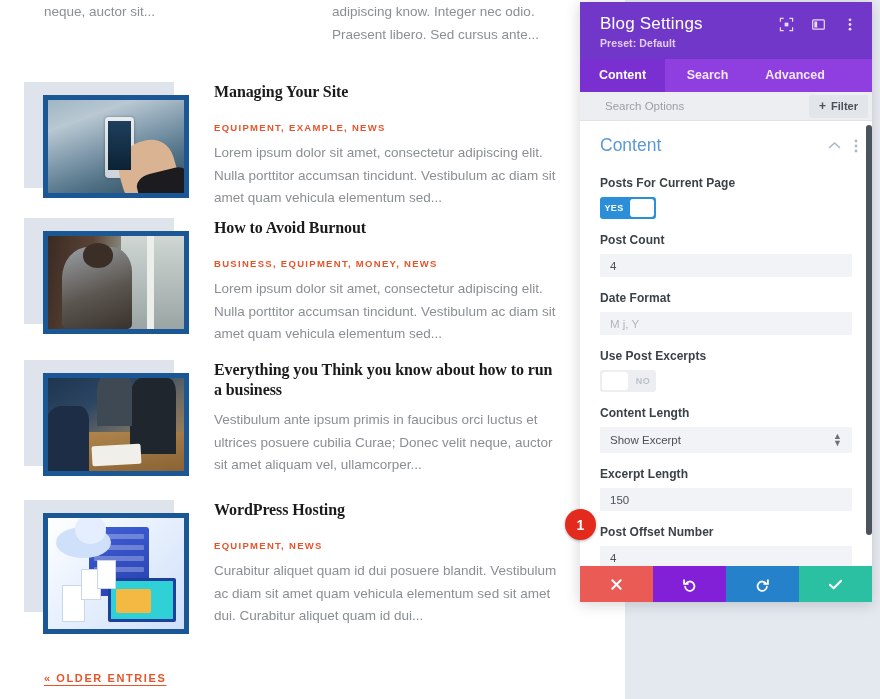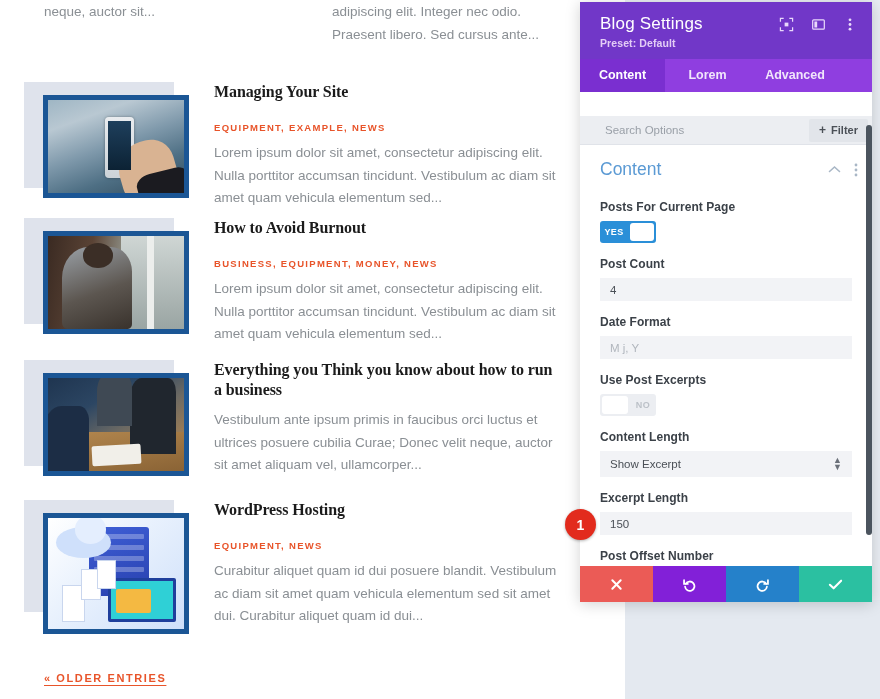--- a/index.html
+++ b/index.html
@@ -101,21 +101,21 @@
     color:#f1e6fb; font-size:12.5px; font-weight:600; cursor:pointer;
     text-align:center;
   }
   .tab.active { background:#7a2fd0; color:#ffffff; }
   .tab.t1{ width:85px; padding:0; }
   .tab.t2{ width:85px; padding:0; }
   .tab.t3{ width:90px; padding:0; }
 
   .searchbar {
     display:flex; align-items:center; height:29px; background:#eceef2;
-    border-bottom:1px solid #e0e3e9; position:relative;margin-top:24px;
+    border-bottom:1px solid #e0e3e9; position:relative;
   }
   .search-input {
     flex:1; border:0; background:transparent; outline:none;
     font-size:11.5px; color:#8c919a; padding-left:25px;
     font-family:"Liberation Sans", sans-serif;
   }
   .search-input::placeholder { color:#9aa0a8; }
   .filter-btn {
     background:#e2e5ea; color:#4b5057; font-size:11px; font-weight:600;
     height:23px; margin-right:4px; padding:0 10px; border-radius:2px;
@@ -183,21 +183,21 @@
 <body>
 
 <div id="root">
 
   <div class="grey-under2"></div>
 
   <div class="blog-area">
 
     <div class="partial-row">
       <div class="partial-col partial-left">neque, auctor sit...</div>
-      <div class="partial-col partial-right">adipiscing elit. Integer nec odio. Praesent libero. Sed cursus ante...</div>
+      <div class="partial-col partial-right">adipiscing know. Integer nec odio. Praesent libero. Sed cursus ante...</div>
     </div>
 
     <div class="post" style="top:82px;">
       <div class="thumb-wrap">
         <div class="thumb-shadow"></div>
         <div class="thumb-frame">
           <div class="thumb-img img-phone">
             <div class="phone-hand"></div>
             <div class="phone-sleeve"></div>
           </div>
@@ -304,21 +304,21 @@
             <circle cx="2" cy="3" r="1.5"></circle>
               <circle cx="2" cy="8" r="1.5"></circle>
               <circle cx="2" cy="13" r="1.5"></circle>
           </svg>
         </div>
       </div>
     </div>
 
     <div class="tabs">
       <div class="tab t1 active">Content</div>
-      <div class="tab t2">Lorem</div>
+      <div class="tab t2">Search</div>
       <div class="tab t3">Advanced</div>
     </div>
 
     <div class="searchbar">
       <input class="search-input" type="text" placeholder="Search Options" style="">
       <div class="filter-btn">
         <span class="filter-plus">+</span>
         <span>Filter</span>
       </div>
     </div>

